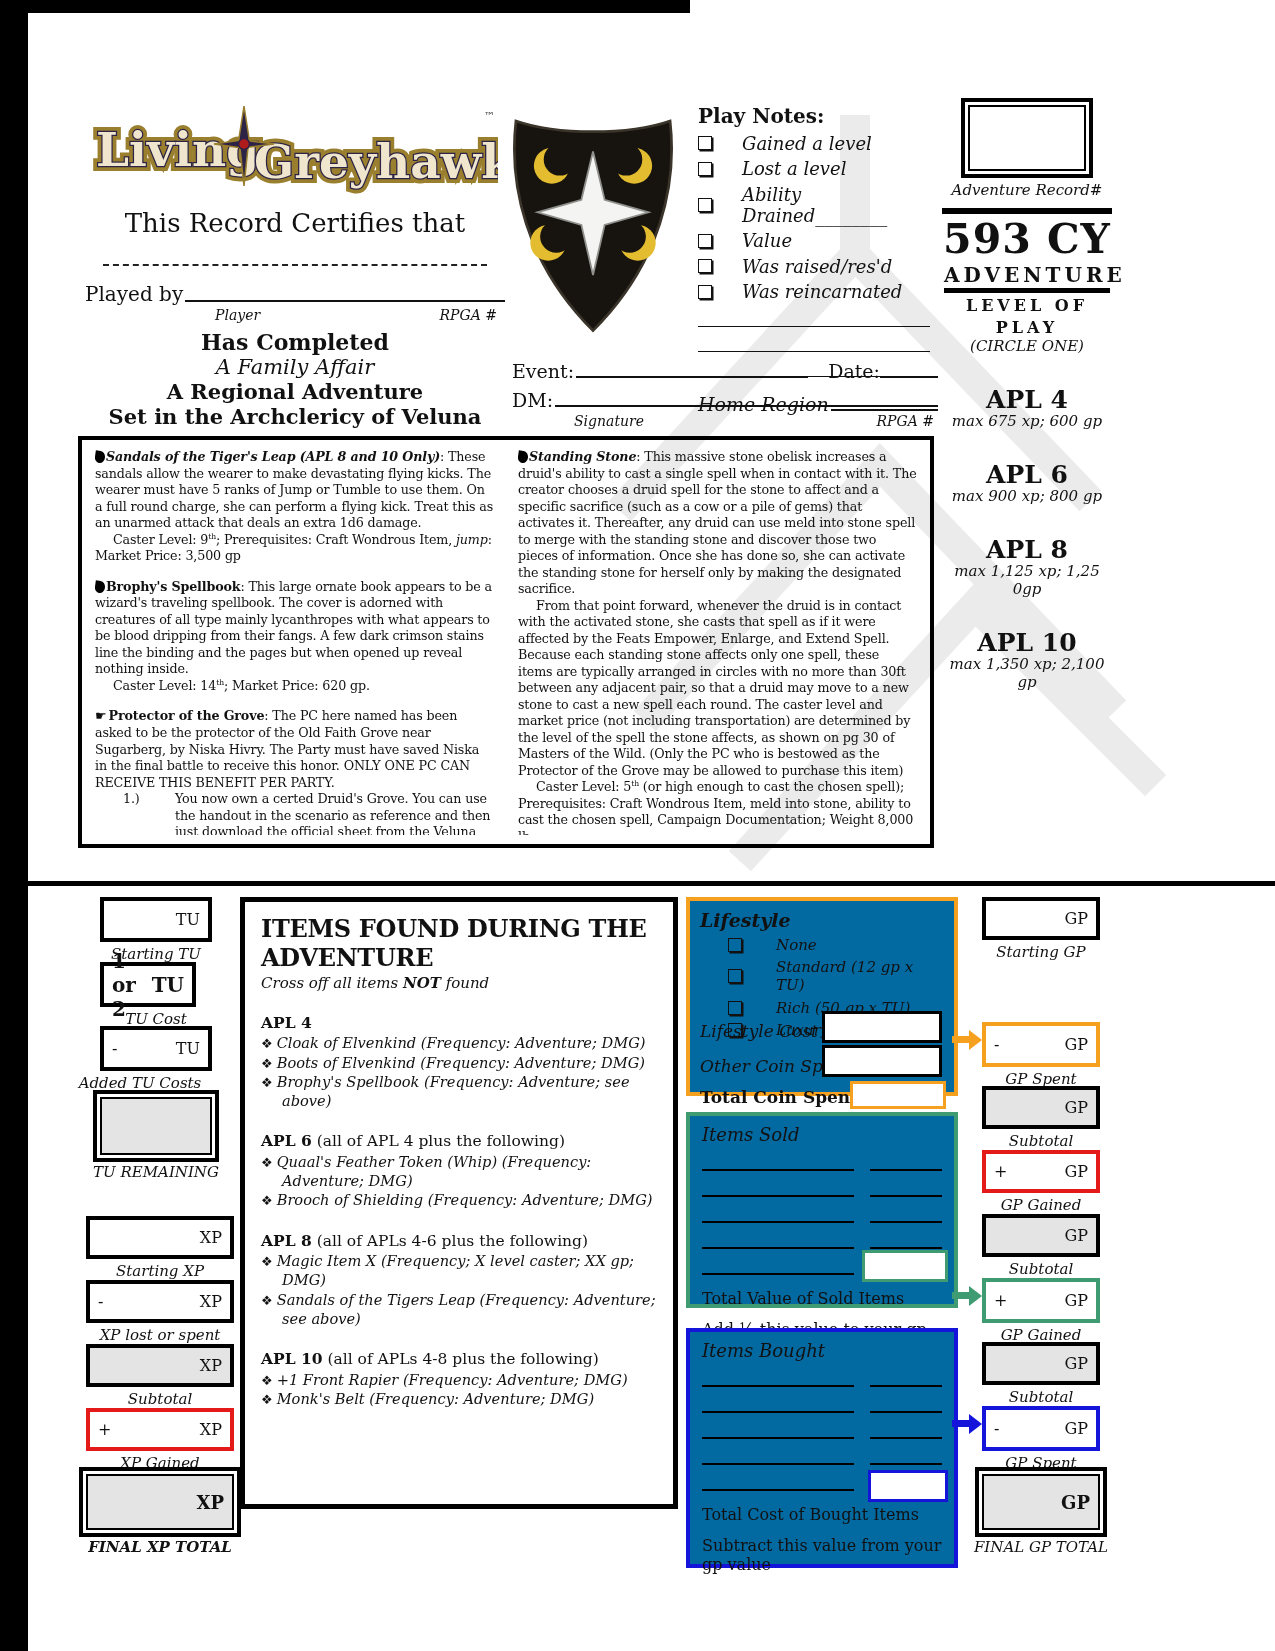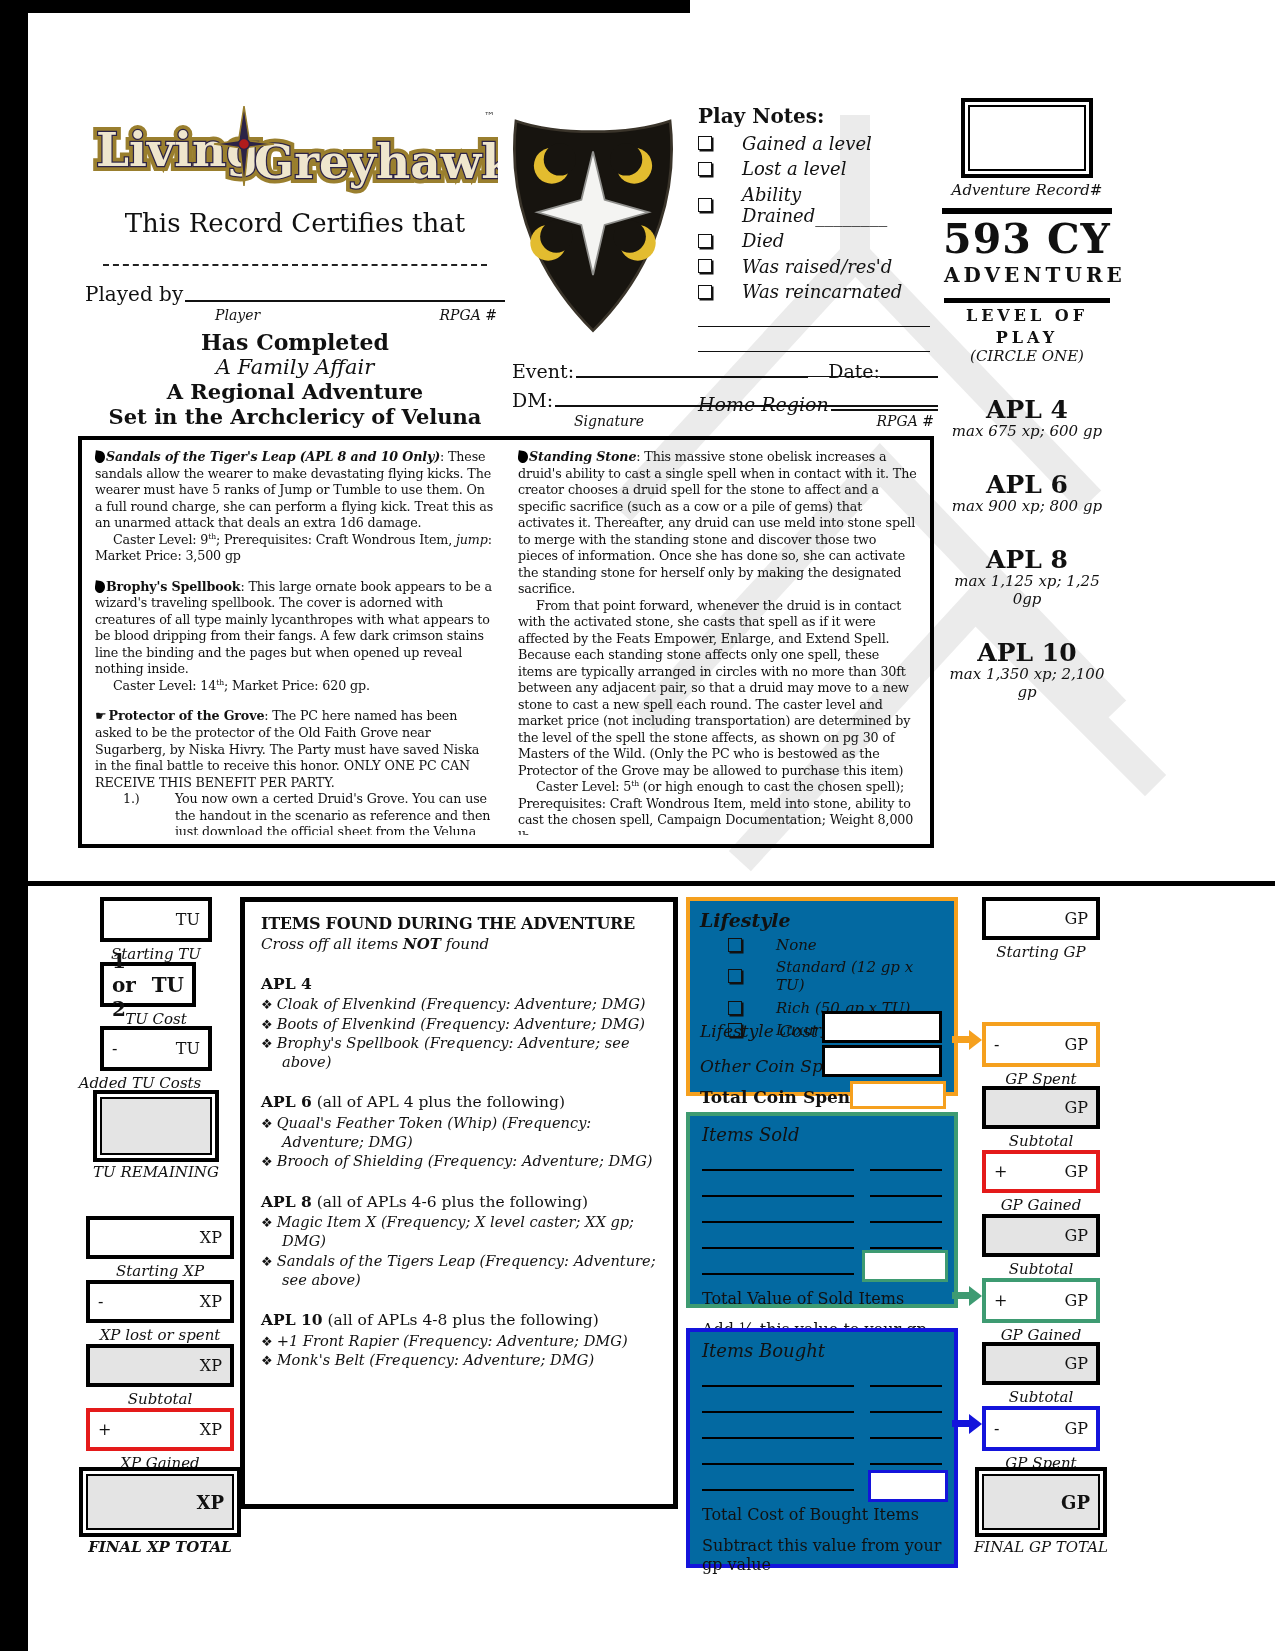--- a/index.html
+++ b/index.html
@@ -40,21 +40,21 @@
   .shortline{width:58px;border-bottom:2px solid #111;height:2px;margin-bottom:4px;}
   .sig-row{display:flex;justify-content:space-between;font-size:14px;padding:2px 4px 0 62px;}
   
   .arcol{left:942px;top:94px;width:170px;text-align:center;z-index:1;}
   .arbox{width:118px;height:66px;margin:4px auto 0 auto;border:4px solid #000;padding:3px;}
   .arbox-inner{width:100%;height:100%;border:2px solid #000;box-sizing:border-box;}
   .arlabel{font-style:italic;font-size:15px;margin-top:3px;}
   .thickrule{height:6px;background:#000;margin-top:9px;}
   .cy{font-size:41px;font-weight:bold;letter-spacing:1px;margin-top:1px;}
   .advword{font-size:20px;font-weight:bold;letter-spacing:4px;border-bottom:5px solid #000;
-           padding-bottom:11px;margin:0 2px;}
+           padding-bottom:1px;margin:0 2px;}
   .lvlof{font-size:16px;font-weight:bold;letter-spacing:4px;margin-top:3px;}
   .circleone{font-style:italic;font-size:15px;}
   .apl{margin-top:30px;}
   .apl-name{font-size:25px;font-weight:bold;}
   .apl-max{font-size:15px;font-style:italic;margin-top:-2px;}
   
   .descbox{left:78px;top:436px;width:856px;height:412px;border:4px solid #000;
            box-sizing:border-box;padding:9px 13px;display:flex;gap:24px;z-index:1;}
   .desccol{flex:1;font-size:12.7px;line-height:1.3;letter-spacing:-0.15px;overflow:hidden;}
   .para{margin:0;} .gap{margin-top:14px;} .indent{text-indent:18px;}
@@ -69,21 +69,21 @@
            display:flex;align-items:center;padding:0 8px;font-size:16px;z-index:2;}
   .statbox .unit{margin-left:auto;}
   .statbox.center{justify-content:center;font-weight:bold;font-size:20px;}
   .statbox.center .unit{margin-left:10px;}
   .statbox.gray{background:#E4E4E4;}
   .statbox.final{background:#E4E4E4;border:2px solid #000;outline:4px solid #000;outline-offset:3px;}
   .statbox.final .unit{font-weight:bold;font-size:18px;}
   .statlabel{position:absolute;text-align:center;font-style:italic;font-size:15px;z-index:2;}
   .itemsbox{left:240px;top:897px;width:438px;height:612px;border:5px solid #000;
             box-sizing:border-box;padding:12px 16px;z-index:1;overflow:hidden;}
-  .if-title{font-size:16px;font-weight:bold;letter-spacing:-0.3px;}
+  .if-title{font-size:24px;font-weight:bold;letter-spacing:-0.3px;}
   .if-sub{font-size:15px;font-style:italic;margin-top:2px;}
   .if-group{margin-top:21px;font-size:14.6px;line-height:1.32;}
   .if-head{font-size:15.5px;}
   .if-item{padding-left:21px;text-indent:-21px;font-style:italic;}
   .diamond{font-style:normal;font-family:"DejaVu Sans",sans-serif;font-size:13px;margin-right:4px;}
   .sidebox{position:absolute;box-sizing:border-box;z-index:1;background:#0369a1;}
   .lifestyle{left:686px;top:897px;width:272px;height:199px;border:4px solid #F5A01E;padding:8px 10px;}
   .ls-title{font-size:19px;font-weight:bold;font-style:italic;}
   .ls-opts{margin:3px 0 0 28px;font-size:15px;}
   .rowlab{font-style:italic;font-size:17px;}
@@ -174,21 +174,21 @@
         <div class="opt-row">
           <span class="cbx pn-gap"></span>
           <span class="i">Lost a level</span>
         </div>
         <div class="opt-row">
           <span class="cbx pn-gap"></span>
           <span class="i">Ability Drained________</span>
         </div>
         <div class="opt-row">
           <span class="cbx pn-gap"></span>
-          <span class="i">Died</span>
+          <span class="i">Value</span>
         </div>
         <div class="opt-row">
           <span class="cbx pn-gap"></span>
           <span class="i">Was raised/res'd</span>
         </div>
         <div class="opt-row">
           <span class="cbx pn-gap"></span>
           <span class="i">Was reincarnated</span>
         </div>
       </div>

